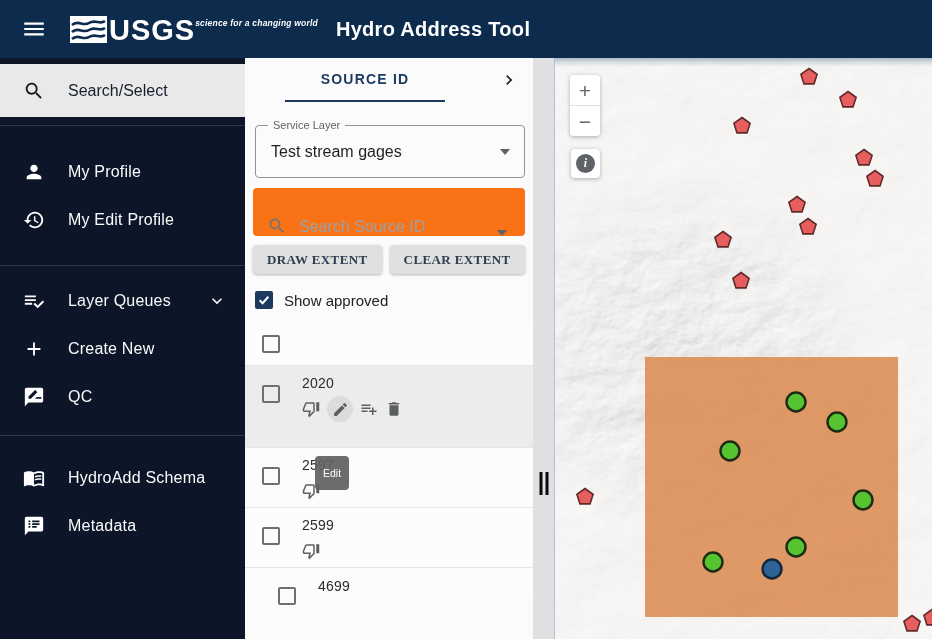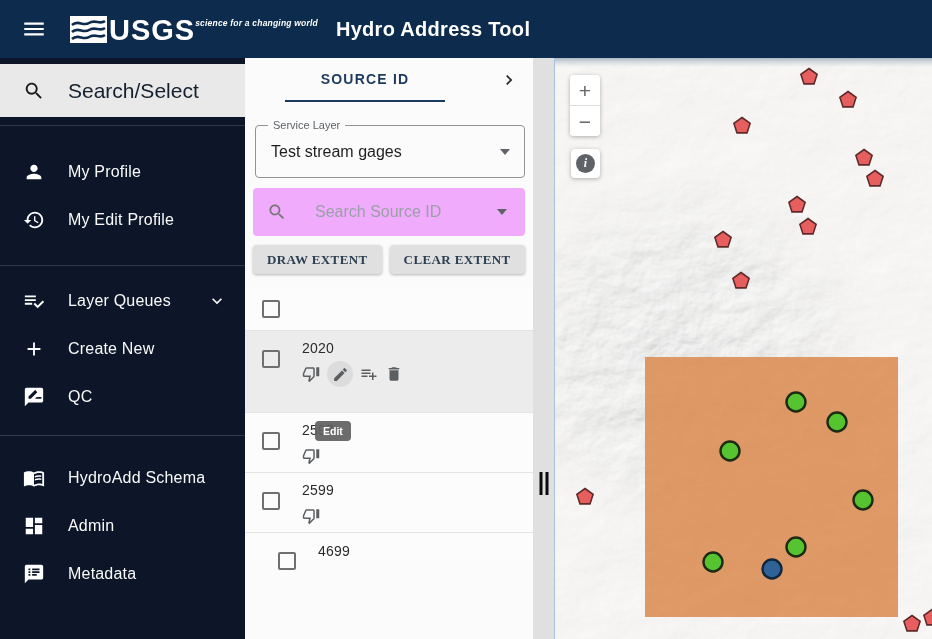--- a/index.html
+++ b/index.html
@@ -18,21 +18,21 @@
   .usgs-text { color:#fff; font-size:29px; font-weight:bold; letter-spacing:1px; line-height:26px; margin-left:2px; }
   .usgs-tagline { color:#fff; font-size:8.5px; font-style:italic; font-weight:bold; margin-top:2px; letter-spacing:.2px; }
   .app-title { color:#fff; font-size:20px; font-weight:bold; margin-left:18px; letter-spacing:.3px; }
 
   .body { flex:1; display:flex; min-height:0; }
 
   
   .sidebar { flex:0 0 245px; background:#0c1628; display:flex; flex-direction:column; overflow:hidden; }
   .side-selected { margin-top:6px; height:53px; background:#e9e9e9; display:flex; align-items:center; cursor:pointer; }
   .side-selected .ic { fill:#1a1a1a; }
-  .side-selected .lbl { color:#15202e; font-size:21px; }
+  .side-selected .lbl { color:#15202e; font-size:16px; }
   .side-item { height:48px; display:flex; align-items:center; cursor:pointer; }
   .side-item .lbl { color:#fafafa; font-size:16px; font-weight:500; letter-spacing:.2px; }
   .ic-cell { width:68px; display:flex; justify-content:center; align-items:center; flex:0 0 68px; }
   .ic { width:22px; height:22px; fill:#ffffff; }
   .side-div { height:1px; background:#2c3950; border:0; }
   .chev-cell { margin-left:auto; margin-right:18px; display:flex; }
   .chev-cell svg { width:20px; height:20px; fill:#fafafa; }
 
   
   .panel { flex:0 0 288px; background:#fbfbfb; position:relative; overflow:hidden; }
@@ -44,22 +44,22 @@
   .tab-chevron svg { width:20px; height:20px; fill:#212121; }
 
   .select-box { margin:23px 8px 0 10px; height:53px; border:1px solid #8f9398; border-radius:4px;
                 position:relative; display:flex; align-items:center; cursor:pointer; background:transparent; }
   .select-label { position:absolute; top:-7px; left:12px; background:#fbfbfb; padding:0 5px;
                   font-size:11px; color:#5f6368;text-align:right; }
   .select-value { margin-left:15px; font-size:16px; color:#1f1f1f; }
   .caret { width:0; height:0; border-left:5px solid transparent; border-right:5px solid transparent;
            border-top:6px solid #5f6368; margin-left:auto; margin-right:14px; }
 
-  .search-box { margin:10px 8px 0 8px; height:48px; background:#f0abfc; border-radius:4px;
-                display:flex; align-items:center;gap:16px; }
+  .search-box { margin:10px 8px 0 8px; height:48px; background:#f97316; border-radius:4px;
+                display:flex; align-items:flex-end; }
   .search-box .sic { width:20px; height:20px; fill:#757575; margin-left:14px; }
   .search-input { border:0; background:transparent; outline:none; font-size:16px; color:#1f1f1f;
                   margin-left:12px; flex:1; min-width:0; font-family:"Liberation Sans",sans-serif; }
   .search-input::placeholder { color:#9aa0a6; }
   .search-box .caret { margin-right:18px; }
 
   .btn-row { margin:9px 8px 0 8px; display:flex; gap:8px; }
   .btn { height:29px; background:#e0e0e0; border:0; border-radius:4px; padding:0 14px;
          font-size:13px; font-weight:bold; letter-spacing:.4px; color:#2d3e50;
          box-shadow:0 1px 3px rgba(0,0,0,.28); cursor:pointer; font-family:Liberation Serif, serif; }
@@ -79,21 +79,21 @@
   .row .cb { margin-top:19px; }
   .row.head .cb { margin-top:0; }
   .row-main { margin-left:22px; padding:9px 0 8px 0; }
   .row-id { font-size:14px; color:#2b2b2b; letter-spacing:.2px; }
   .row-actions { margin-top:5px; display:flex; align-items:center; gap:7px; height:26px; }
   .act { width:18px; height:18px; fill:#5c5f62; cursor:pointer; display:block; }
   .halo { width:26px; height:26px; border-radius:50%; background:#dcdcdc; display:flex;
           align-items:center; justify-content:center; cursor:pointer; }
   .halo .act { width:17px; height:17px; }
   .tooltip { position:absolute; left:70px; top:8px; background:rgba(97,97,97,.93); color:#fff;
-             font-size:10.5px; font-weight:bold; padding:4px 8px; border-radius:4px; z-index:5; }
+             font-size:10.5px; font-weight:normal; padding:11px 8px; border-radius:4px; z-index:5; }
   .row.r2020 { height:82px; }
   .row.r2 { height:60px; }
   .row.last { height:28px; border-bottom:0;padding-left:16px; }
   .row.last .row-main { padding-top:10px; }
 
   
   .gutter { flex:0 0 21px; background:#e0e0e0; position:relative; cursor:col-resize; }
   .gutter-handle { position:absolute; top:414px; left:50%; transform:translateX(-50%);
                    display:flex; gap:3px; }
   .gutter-handle i { display:block; width:3px; height:23px; background:#0a0a0a; }
@@ -206,28 +206,20 @@
         <span class="ic-cell">
             <svg class="ic" viewBox="0 0 24 24">
               <path d="M21 5c-1.11-.35-2.33-.5-3.5-.5-1.95 0-4.05.4-5.5 1.5-1.45-1.1-3.55-1.5-5.5-1.5S2.45 4.9 1 6v14.65c0 .25.25.5.5.5.1 0 .15-.05.25-.05C3.1 20.45 5.05 20 6.5 20c1.95 0 4.05.4 5.5 1.5 1.35-.85 3.8-1.5 5.5-1.5 1.65 0 3.35.3 4.75 1.05.1.05.15.05.25.05.25 0 .5-.25.5-.5V6c-.6-.45-1.25-.75-2-1zm0 13.5c-1.1-.35-2.3-.5-3.5-.5-1.7 0-4.15.65-5.5 1.5V8c1.35-.85 3.8-1.5 5.5-1.5 1.2 0 2.4.15 3.5.5v11.5zM17.5 10.5c.88 0 1.73.09 2.5.26V9.24c-.79-.15-1.64-.24-2.5-.24-1.7 0-3.24.29-4.5.83v1.66c1.13-.64 2.7-.99 4.5-.99zm-4.5 2.66v1.66c1.13-.64 2.7-.99 4.5-.99.88 0 1.73.09 2.5.26v-1.52c-.79-.15-1.64-.24-2.5-.24-1.7 0-3.24.3-4.5.83z"></path>
             </svg>
           </span>
         <span class="lbl">HydroAdd Schema</span>
       </div>
       <div class="side-item">
         <span class="ic-cell">
             <svg class="ic" viewBox="0 0 24 24">
-              <path d="M3 13h8V3H3v10zm0 8h8v-6H3v6zm10 0h8V11h-8v10zm0-18v6h8V3h-8z"></path>
-            </svg>
-          </span>
-        <span class="lbl">Admin</span>
-      </div>
-      <div class="side-item">
-        <span class="ic-cell">
-            <svg class="ic" viewBox="0 0 24 24">
               <path d="M20 2H4c-1.1 0-2 .9-2 2v18l4-4h14c1.1 0 2-.9 2-2V4c0-1.1-.9-2-2-2zM8 14H6v-2h2v2zm0-3H6V9h2v2zm0-3H6V6h2v2zm7 6h-5v-2h5v2zm3-3h-8V9h8v2zm0-3h-8V6h8v2z"></path>
             </svg>
           </span>
         <span class="lbl">Metadata</span>
       </div>
     </div>
 
     <div class="panel">
       <div class="tab-header">
         <div class="tab">
@@ -252,20 +244,28 @@
           </svg>
         <input class="search-input" value="" placeholder="Search Source ID" style="">
         <span class="caret"></span>
       </div>
 
       <div class="btn-row">
         <button class="btn">DRAW EXTENT</button>
         <button class="btn">CLEAR EXTENT</button>
       </div>
 
+      <div class="approve-row">
+        <span class="cb-checked">
+          <svg viewBox="0 0 24 24">
+              <path fill="none" stroke="#fff" stroke-width="3.4" d="M4.5 12.5l5 5 10-11"></path>
+            </svg>
+        </span>
+        <span class="lbl">Show approved</span>
+      </div>
 
       <div class="list">
         <div class="row head">
           <span class="cb"></span>
         </div>
 
         <div class="row r2020 hl">
           <span class="cb"></span>
           <div class="row-main">
             <div class="row-id">2020</div>

